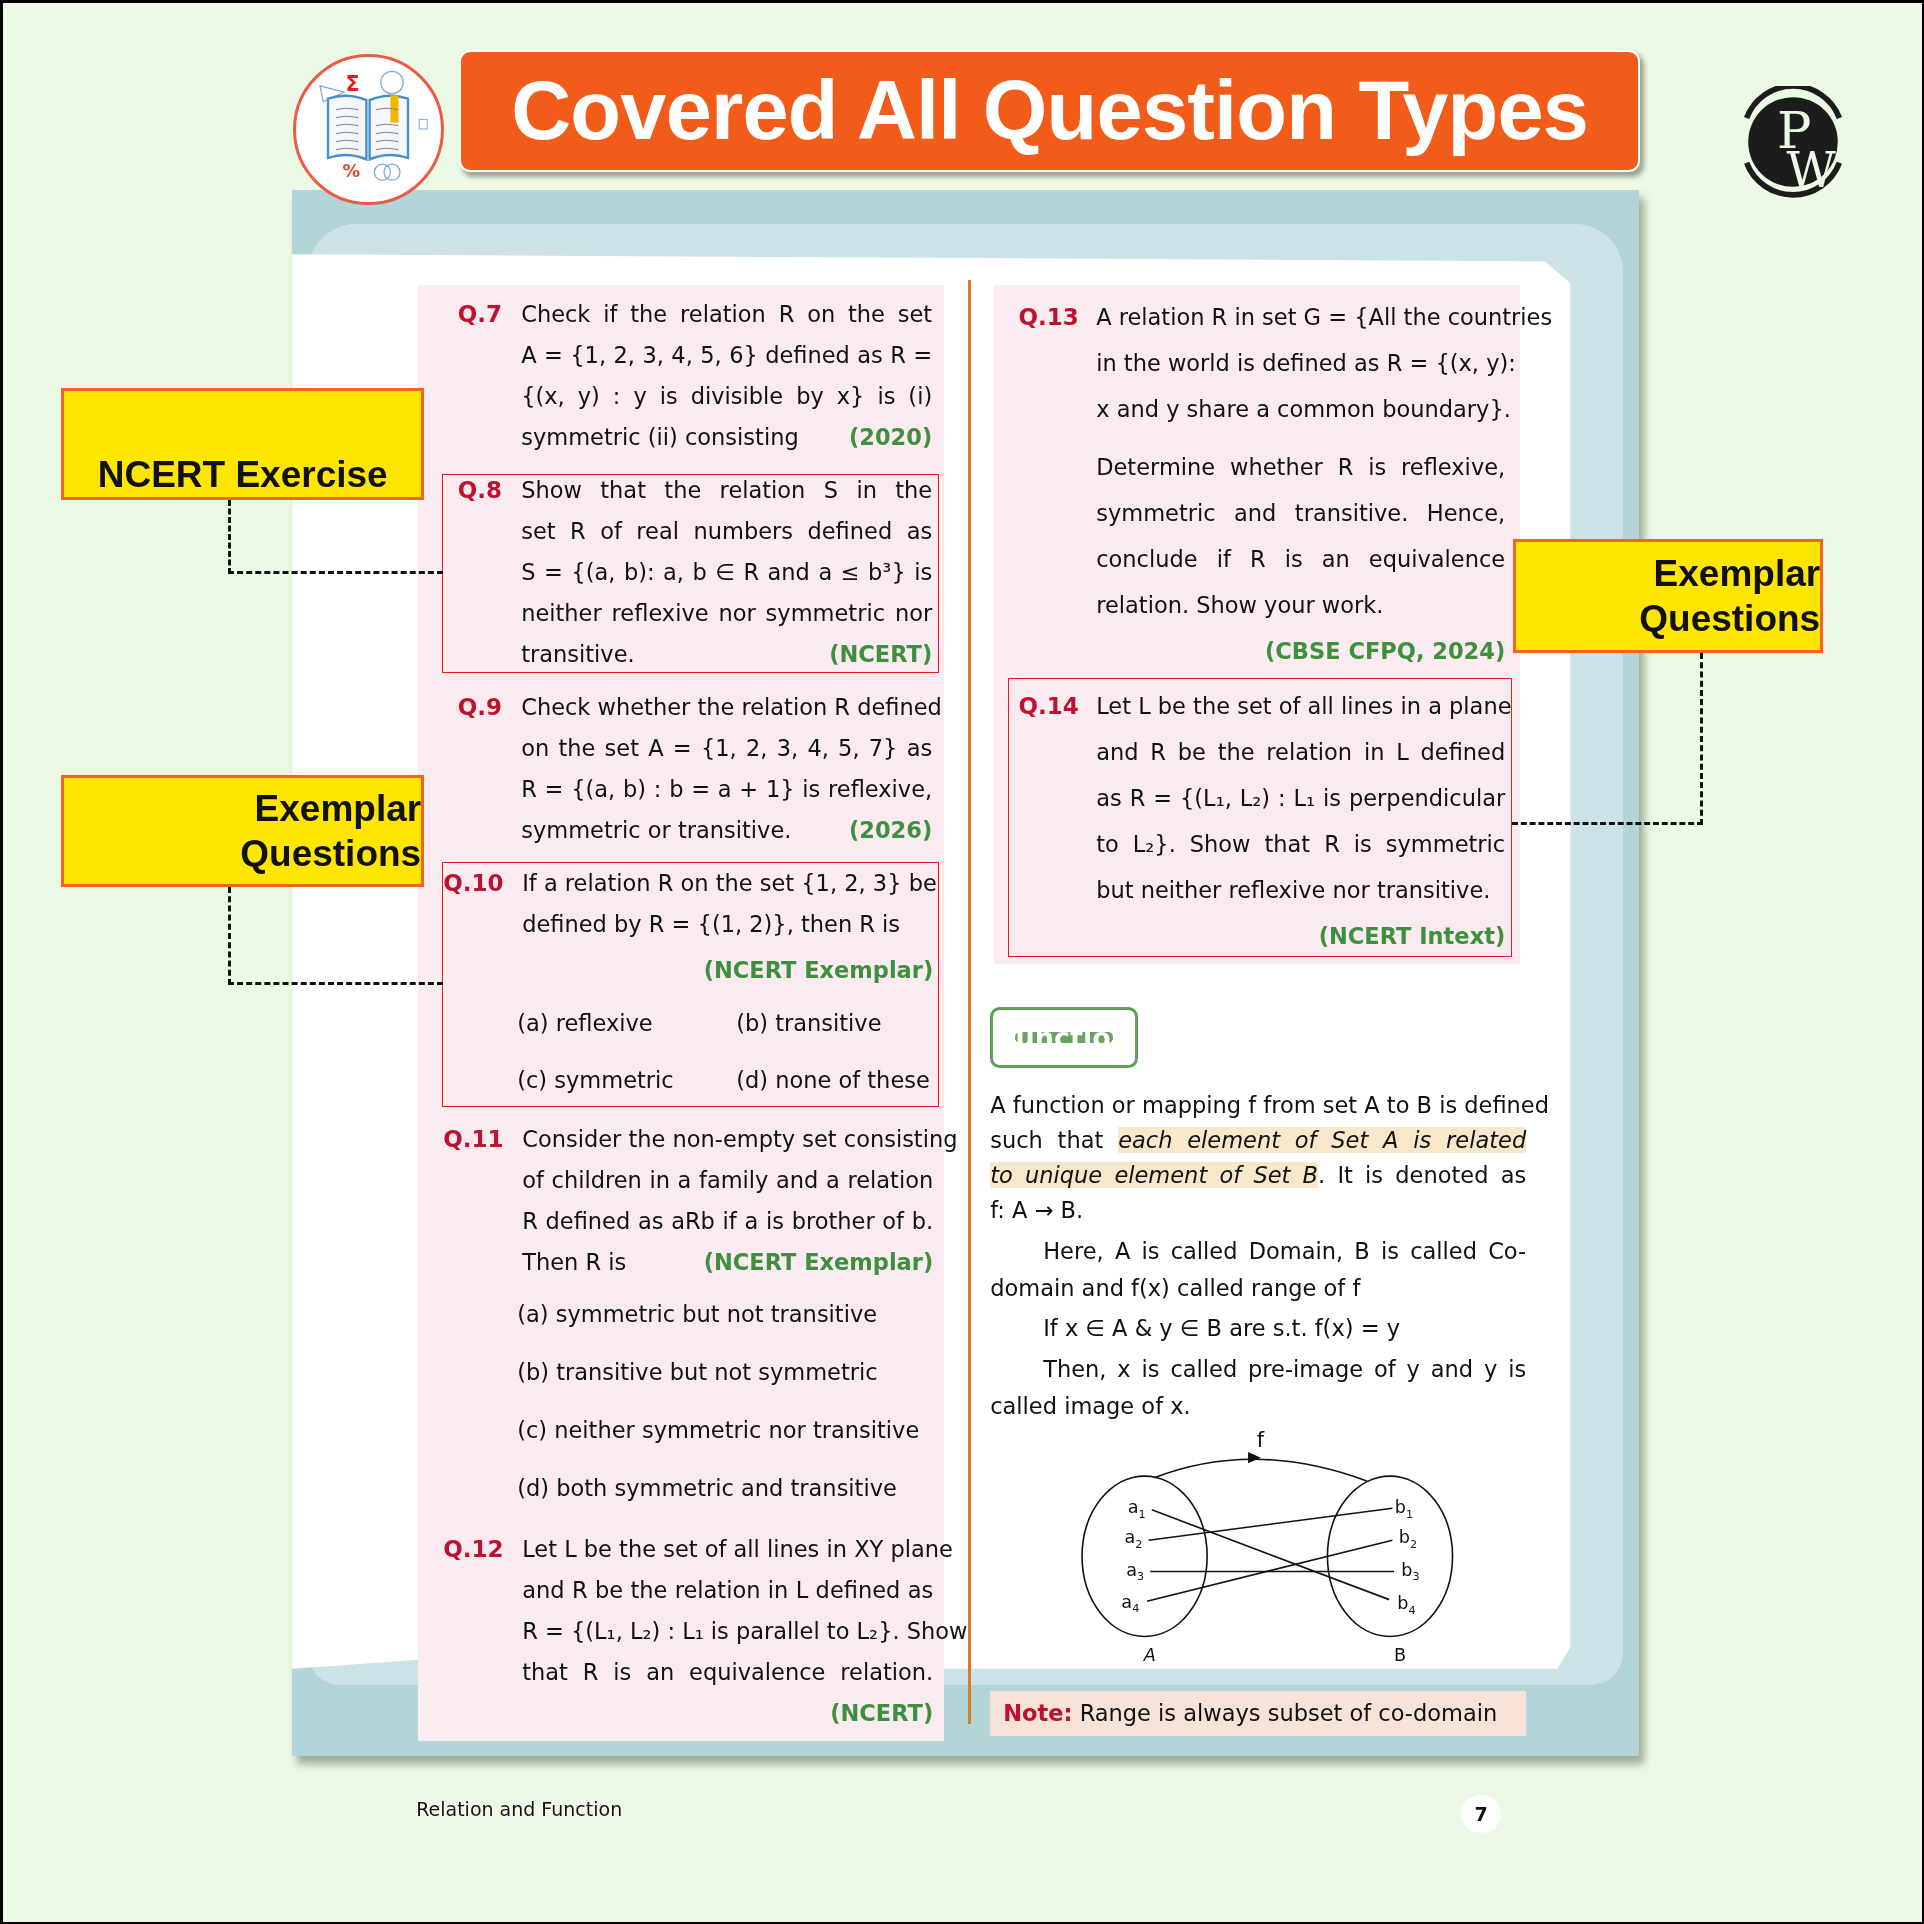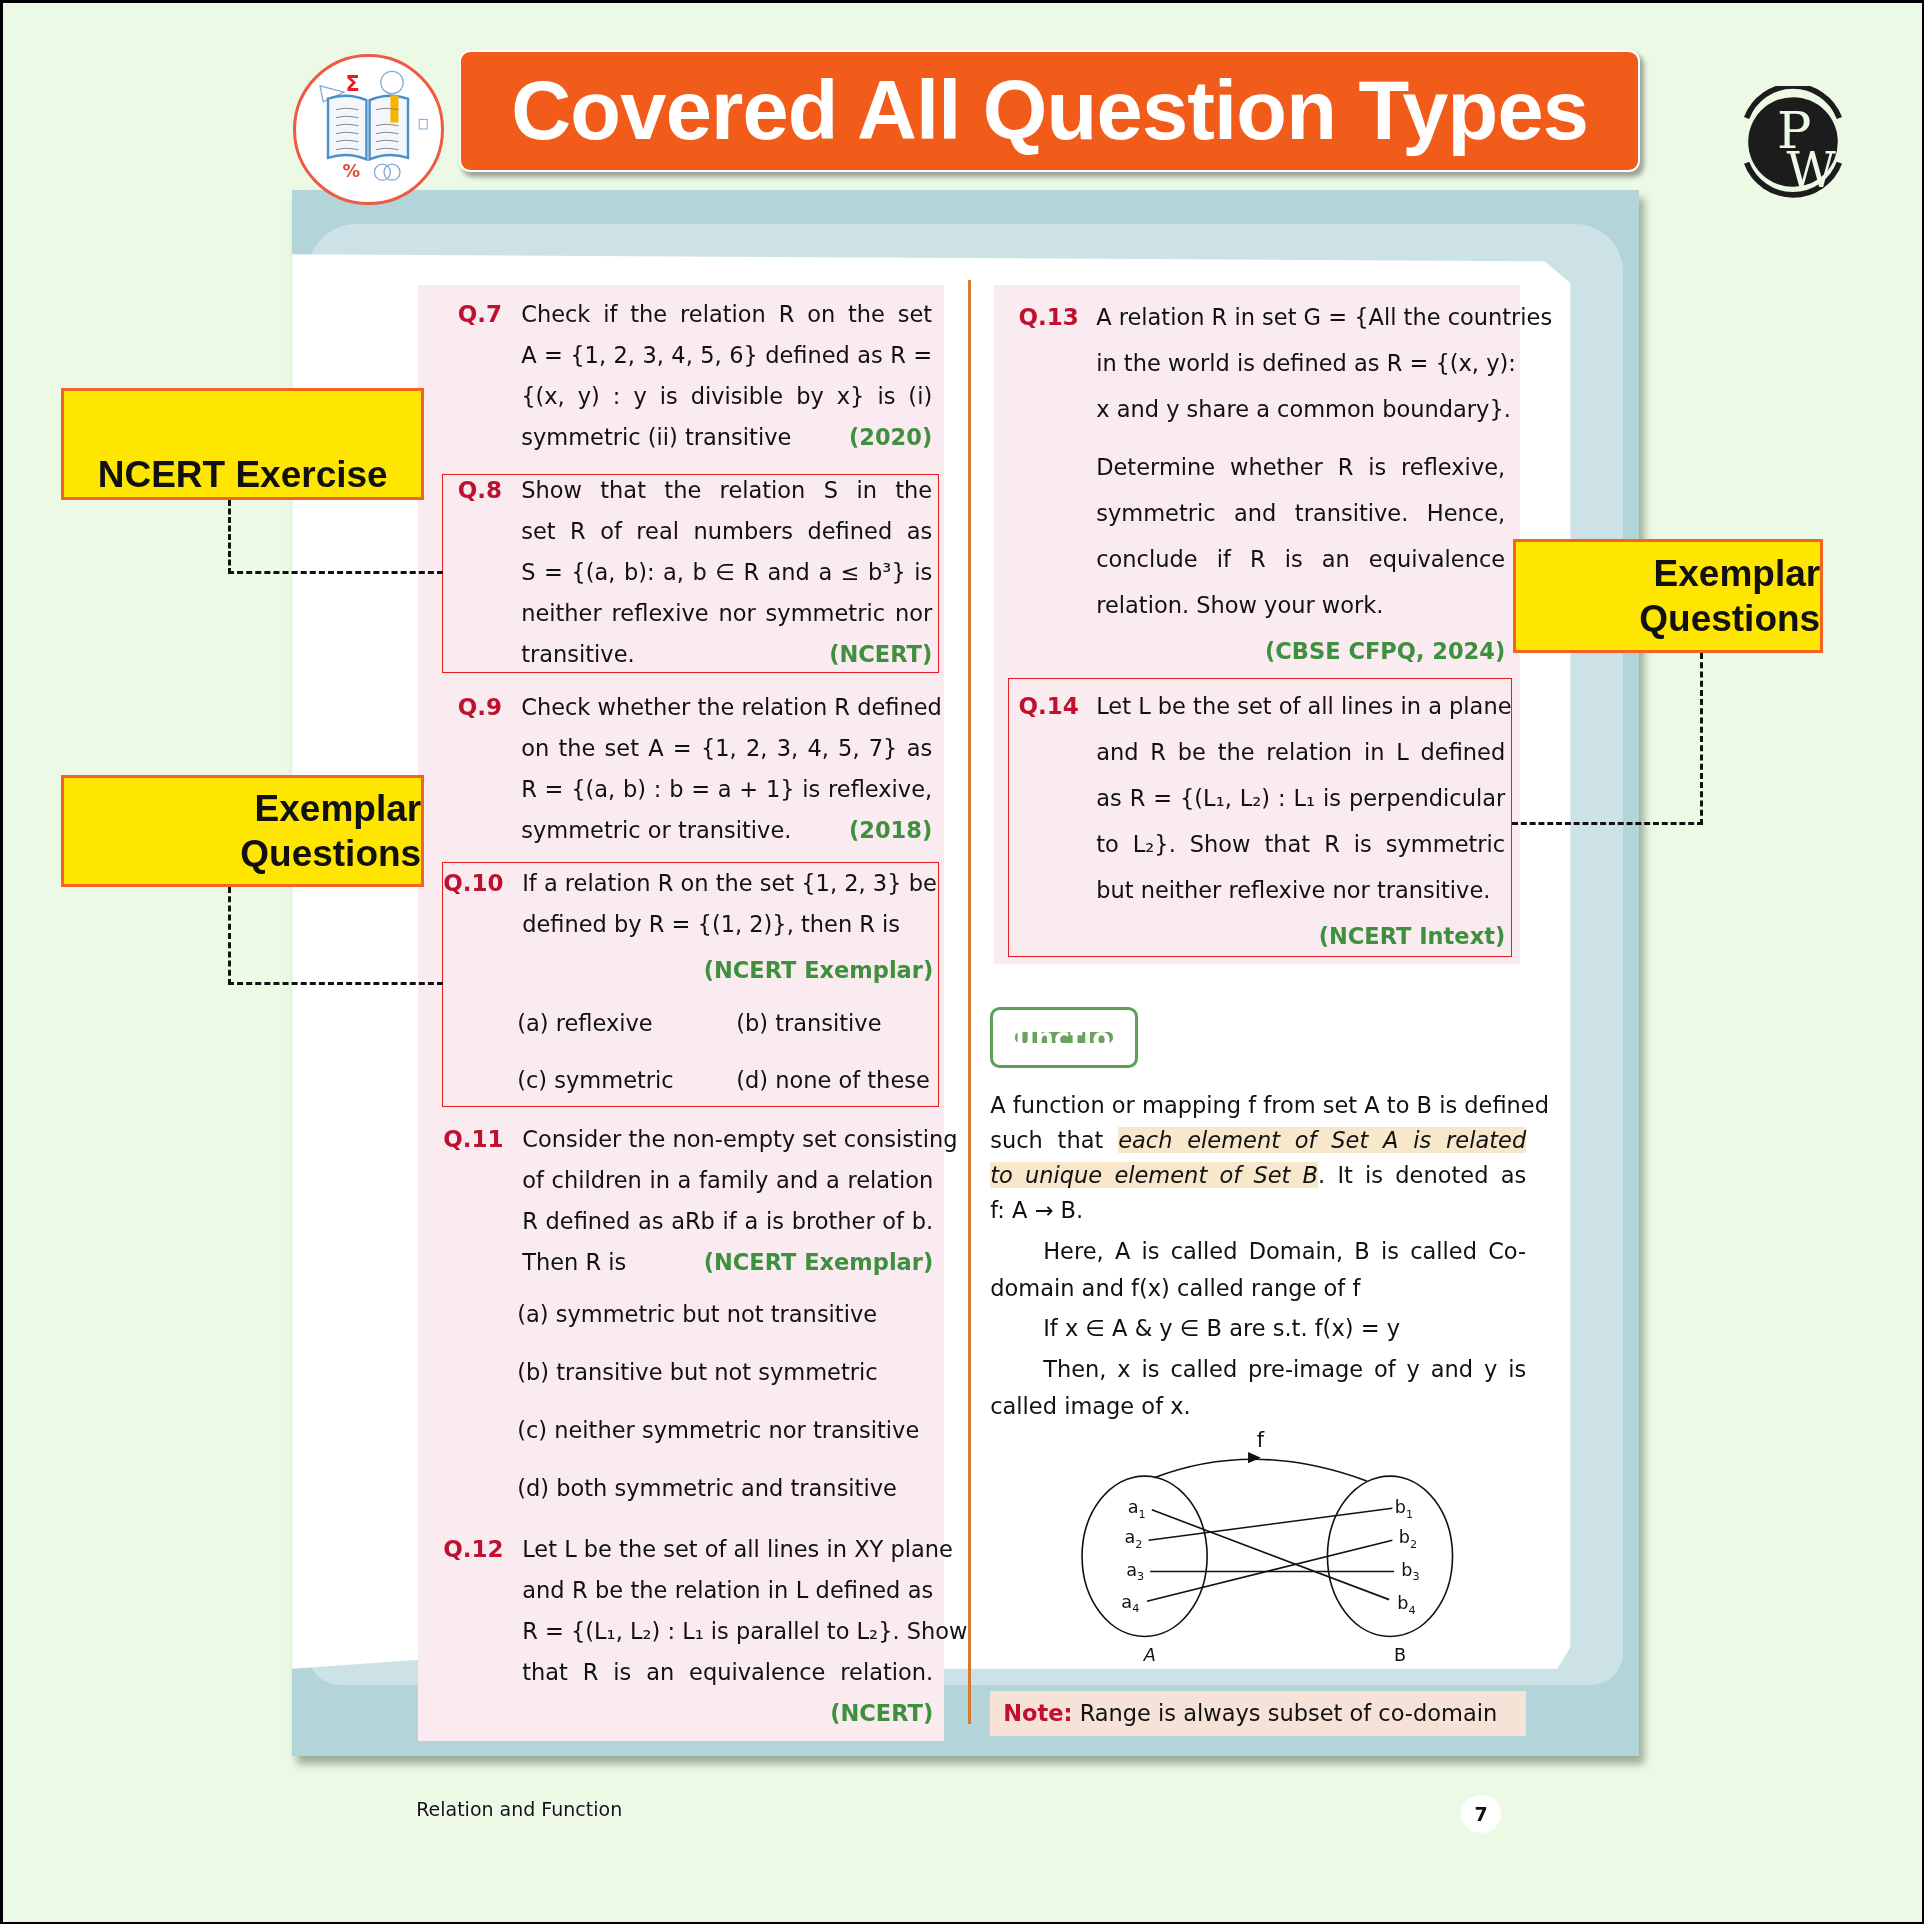--- a/index.html
+++ b/index.html
@@ -169,42 +169,42 @@
   <div class="redframe" style="left:439px; top:471px; width:497px; height:199px;"></div>
   <div class="redframe" style="left:439px; top:859px; width:497px; height:245px;"></div>
   <div class="redframe" style="left:1005px; top:675px; width:504px; height:279px;"></div>
 
   <div class="q" style="left:449px; top:291px; width:481px;">
     <span class="num" style="left:5.6px; top:0;">Q.7</span>
     <div class="body" style="left:69px; width:411px;">
       <span class="line">Check if the relation R on the set</span>
       <span class="line">A = {1, 2, 3, 4, 5, 6} defined as R =</span>
       <span class="line">{(x, y) : y is divisible by x} is (i)</span>
-      <span class="line last"><span>symmetric (ii) transitive</span><span class="src right">(2020)</span></span>
+      <span class="line last"><span>symmetric (ii) consisting</span><span class="src right">(2020)</span></span>
     </div>
   </div>
 
   <div class="q" style="left:449px; top:467px; width:481px;">
     <span class="num" style="left:5.6px; top:0;">Q.8</span>
     <div class="body" style="left:69px; width:411px;">
       <span class="line">Show that the relation S in the</span>
       <span class="line">set R of real numbers defined as</span>
       <span class="line">S = {(a, b): a, b ∈ R and a ≤ b³} is</span>
       <span class="line">neither reflexive nor symmetric nor</span>
       <span class="line last"><span>transitive.</span><span class="src right">(NCERT)</span></span>
     </div>
   </div>
 
   <div class="q" style="left:449px; top:684px; width:481px;">
     <span class="num" style="left:5.6px; top:0;">Q.9</span>
     <div class="body" style="left:69px; width:411px;">
       <span class="line">Check whether the relation R defined</span>
       <span class="line">on the set A = {1, 2, 3, 4, 5, 7} as</span>
       <span class="line">R = {(a, b) : b = a + 1} is reflexive,</span>
-      <span class="line last"><span>symmetric or transitive.</span><span class="src right">(2018)</span></span>
+      <span class="line last"><span>symmetric or transitive.</span><span class="src right">(2026)</span></span>
     </div>
   </div>
 
   <div class="q" style="left:440px; top:860px; width:491px;">
     <span class="num" style="left:0; top:0;">Q.10</span>
     <div class="body" style="left:79px; width:411px;">
       <span class="line">If a relation R on the set {1, 2, 3} be</span>
       <span class="line last">defined by R = {(1, 2)}, then R is</span>
       <span class="line last" style="margin-top:4.8px;">
           <span class="src right">(NCERT Exemplar)</span>

